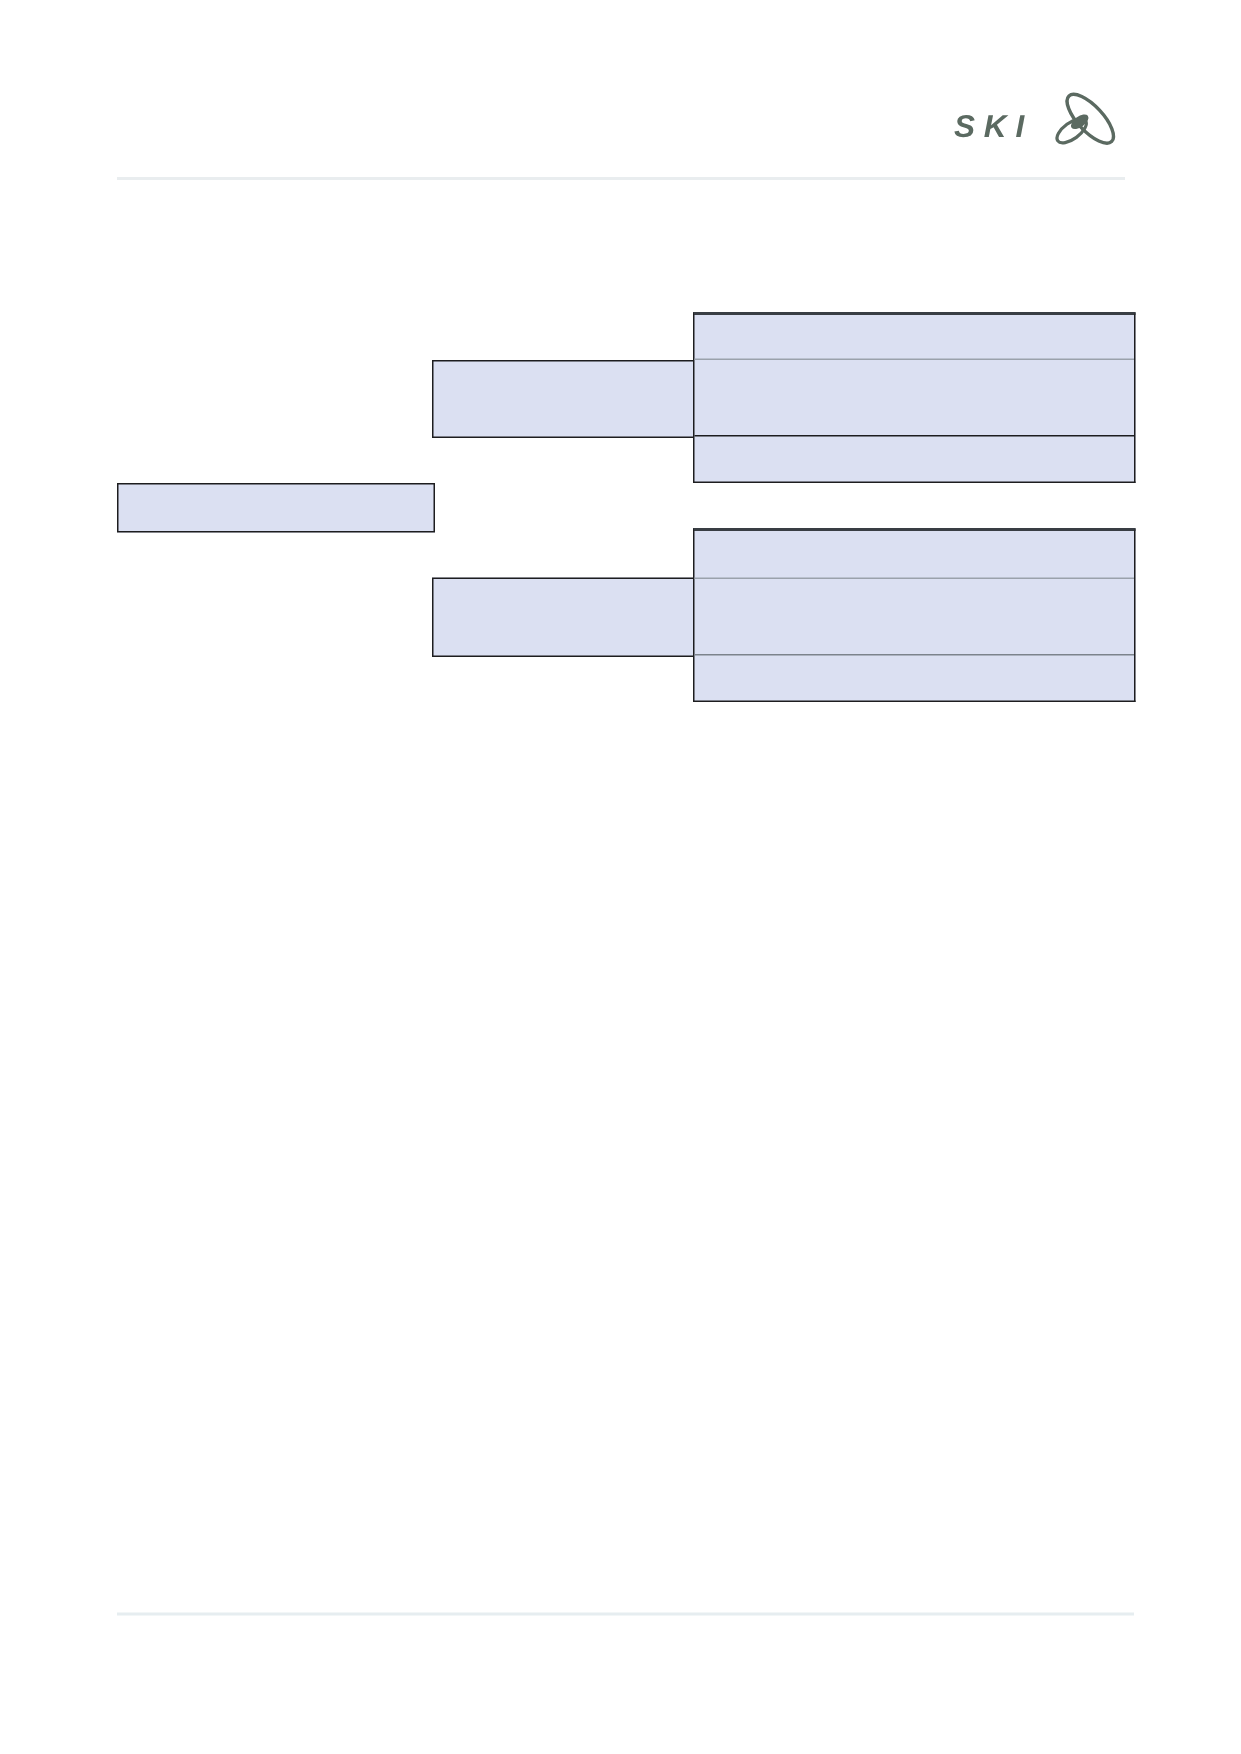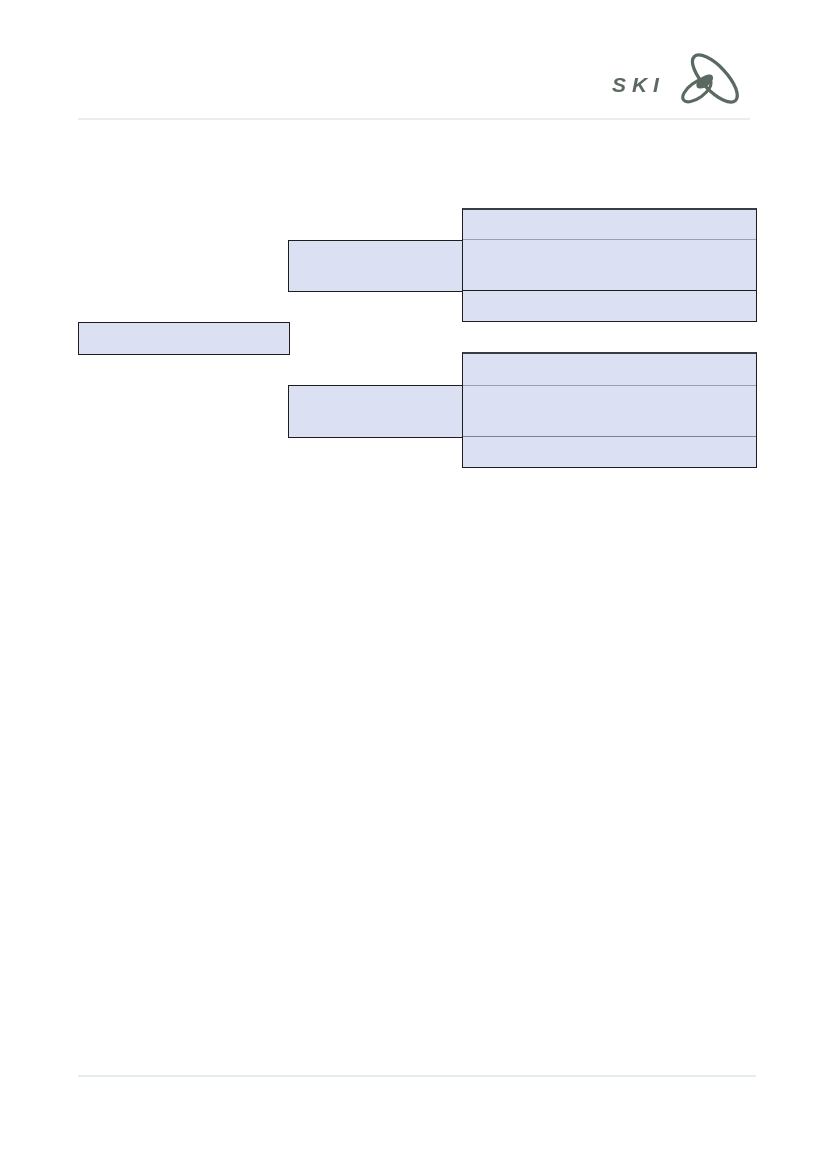--- a/index.html
+++ b/index.html
@@ -29,20 +29,21 @@
     color: var(--logo, #5b6a61);
   }
   .logo-text {
     font-style: italic;
     font-weight: 700;
     font-size: 21px;
     letter-spacing: 0.28em;
     line-height: 1;
     transform: translateY(4px);
     white-space: nowrap;
+    margin-left: 24px;
   }
   .logo-mark { display: block; }
 
   .header-rule {
     position: absolute;
     top: 118px;
     left: 78px;
     width: 672px;
     height: 2px;
     background: var(--header-rule, #e9edef);

